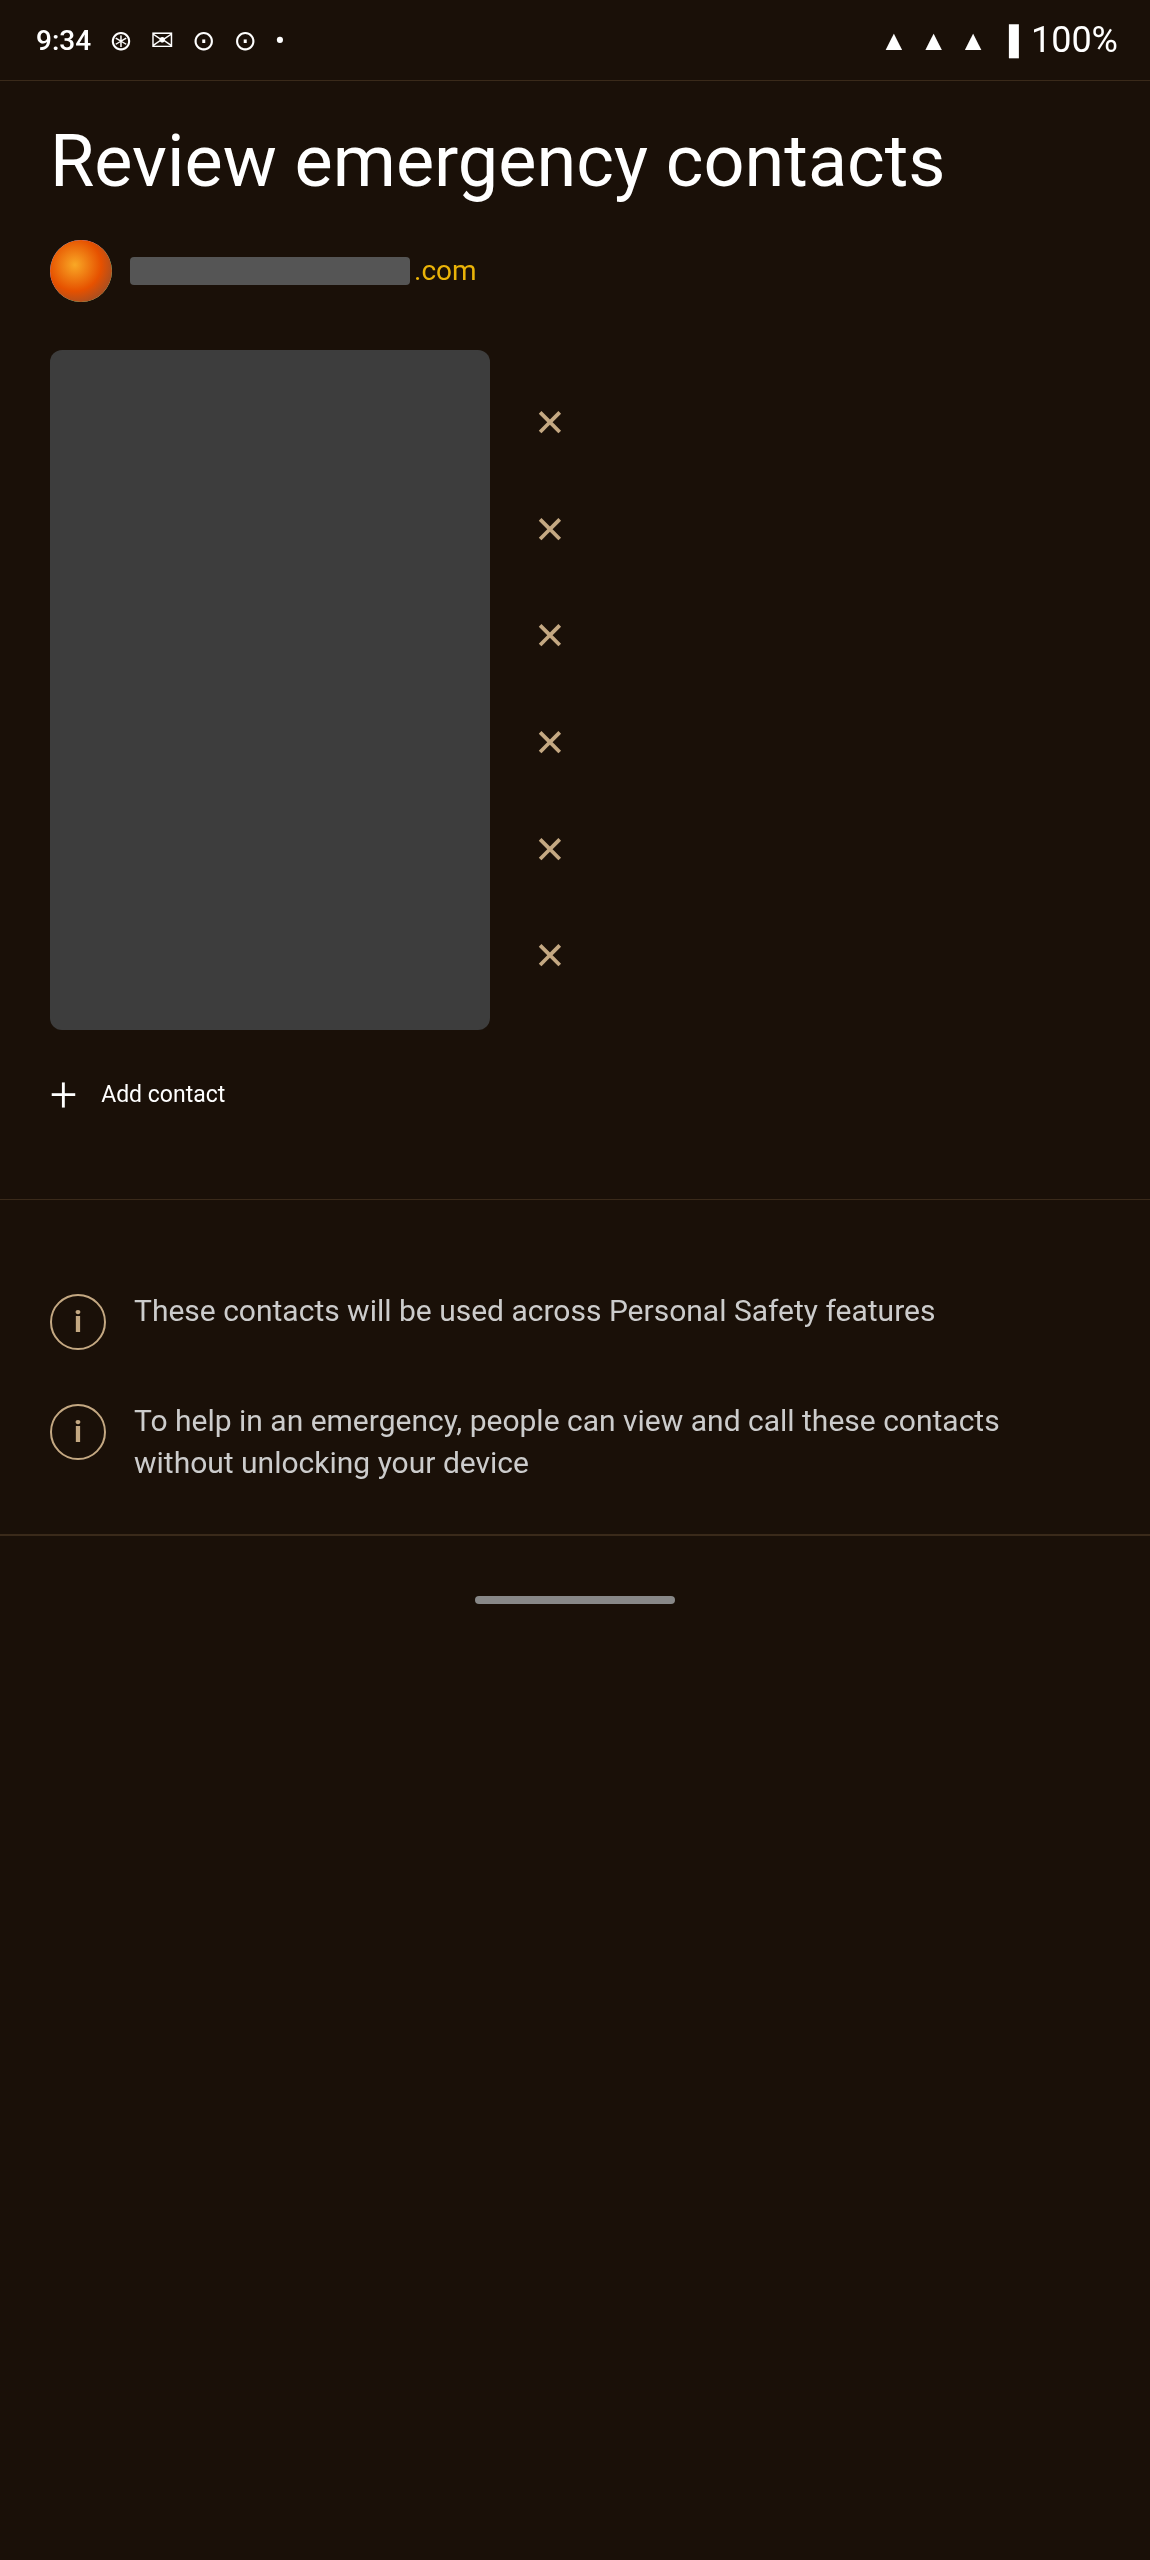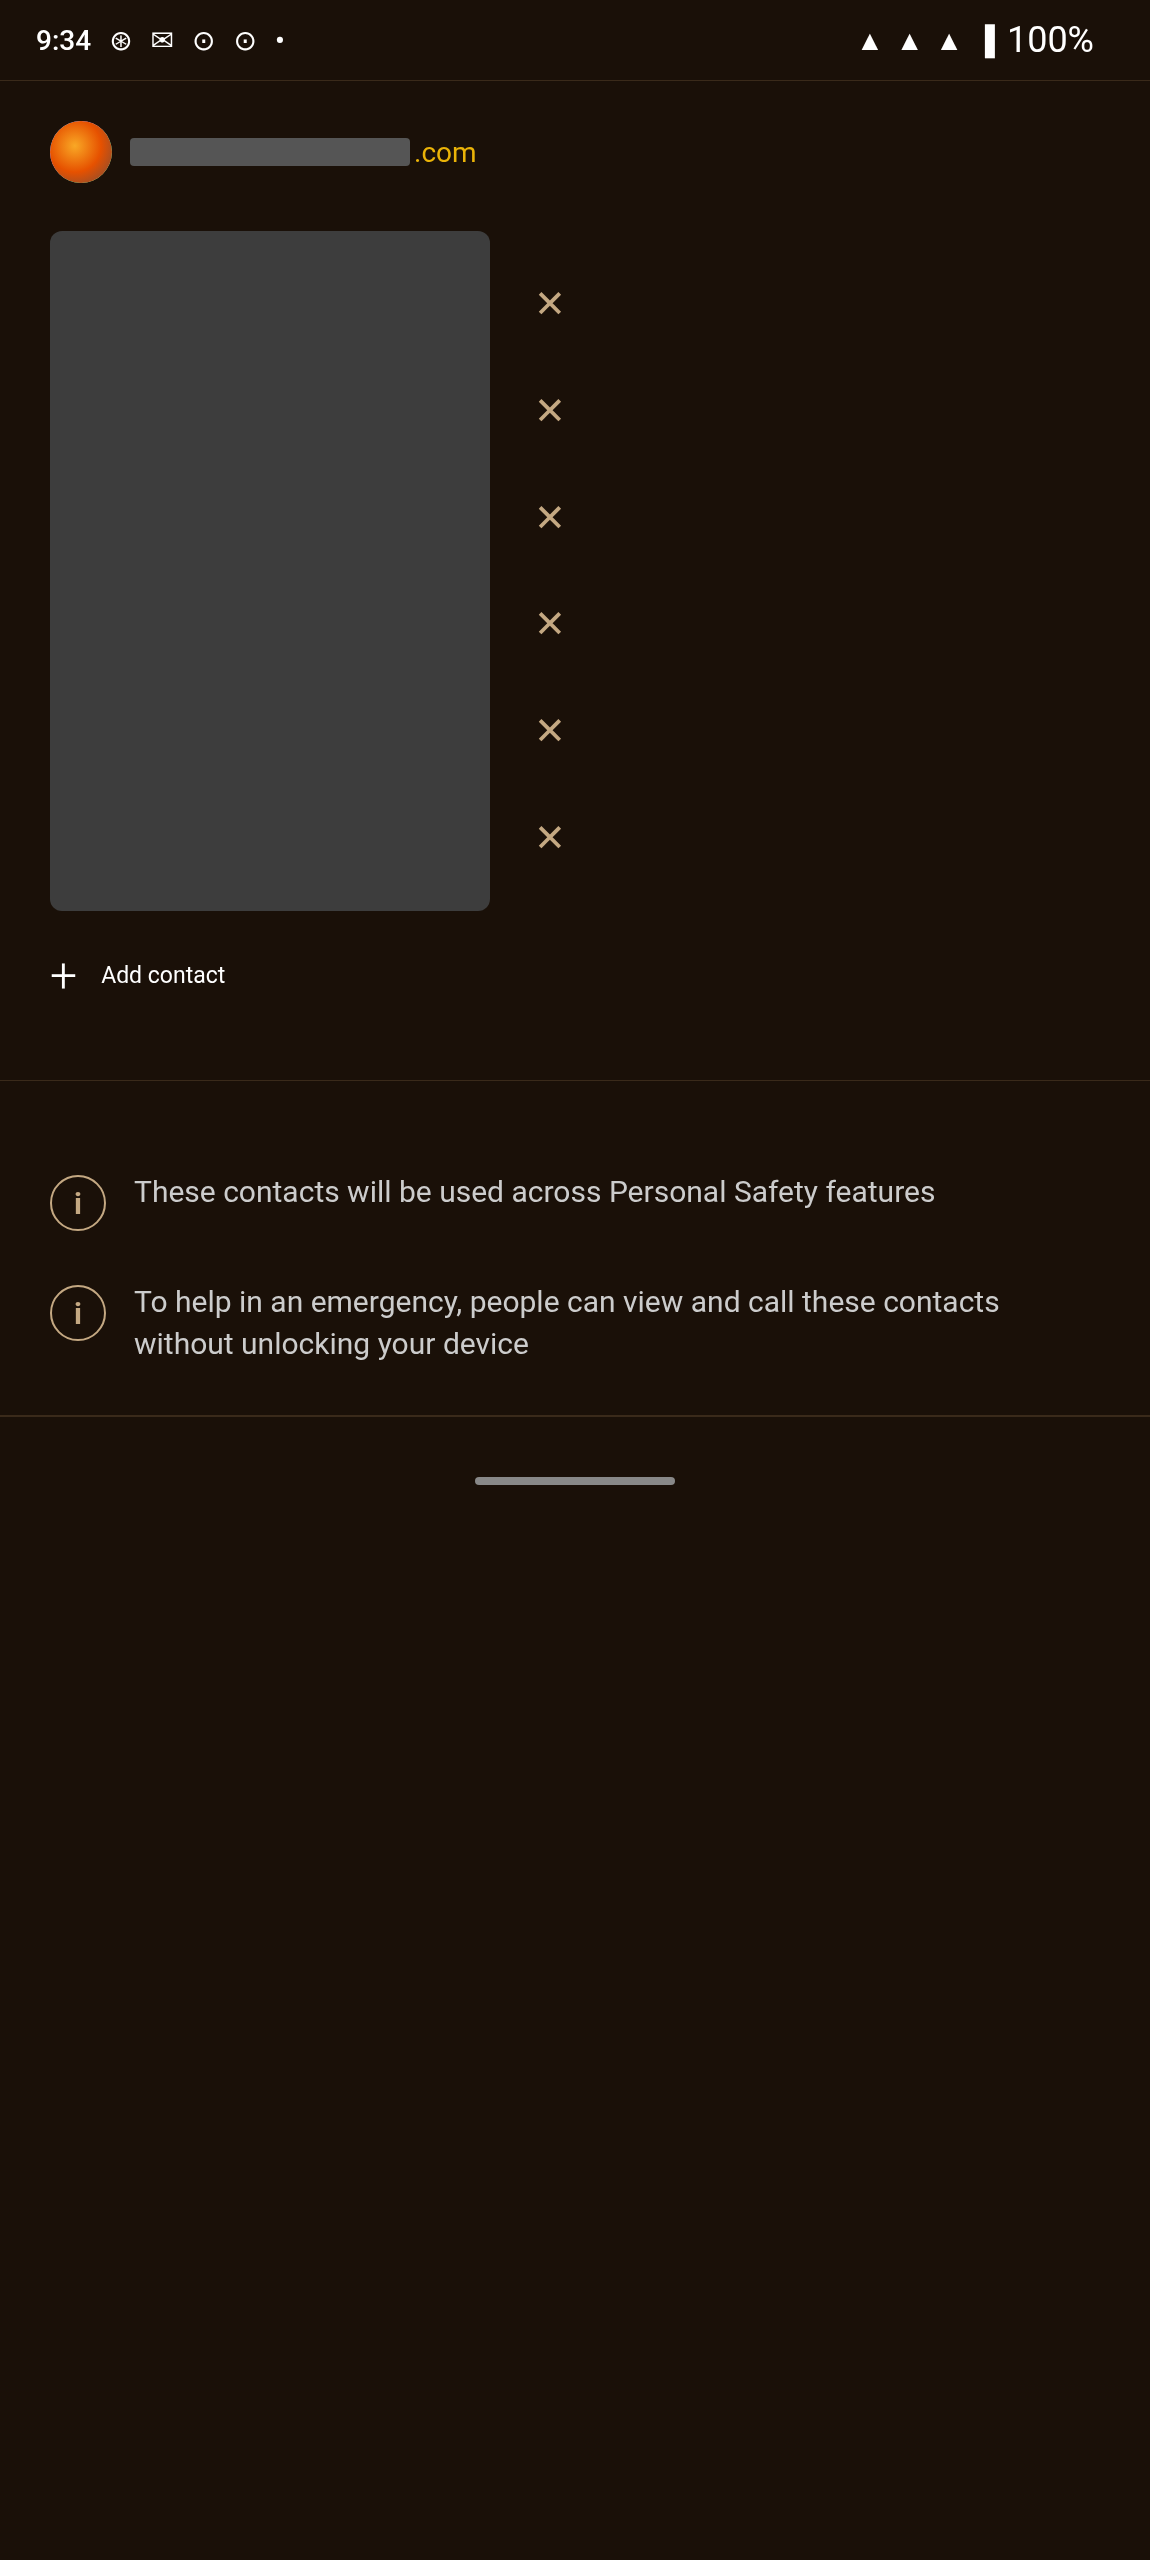--- a/index.html
+++ b/index.html
@@ -15,21 +15,21 @@
       background-color: #1a1008;
       font-family: 'Roboto', Arial, sans-serif;
       color: #ffffff;
       overflow-x: hidden;
     }
 
     .status-bar {
       display: flex;
       justify-content: space-between;
       align-items: center;
-      padding: 18px 56px 18px 36px;
+      padding: 18px 32px 18px 36px;
       height: 80px;
     }
 
     .status-bar-left {
       display: flex;
       align-items: center;
       gap: 18px;
       font-size: 28px;
       font-weight: 500;
       color: #ffffff;
@@ -279,20 +279,21 @@
     <span>▲</span>
     <span>▐</span>
     <span class="battery-text">100%</span>
   </div>
 </div>
 
 <div class="divider"></div>
 
 <div class="content">
 
+  <h1 class="page-title">Review emergency contacts</h1>
 
   <div class="account-row">
     <div class="avatar">
       <div class="avatar-inner"></div>
     </div>
     <div class="account-email">
       <span class="email-redacted"></span>
       <span>.com</span>
     </div>
   </div>

